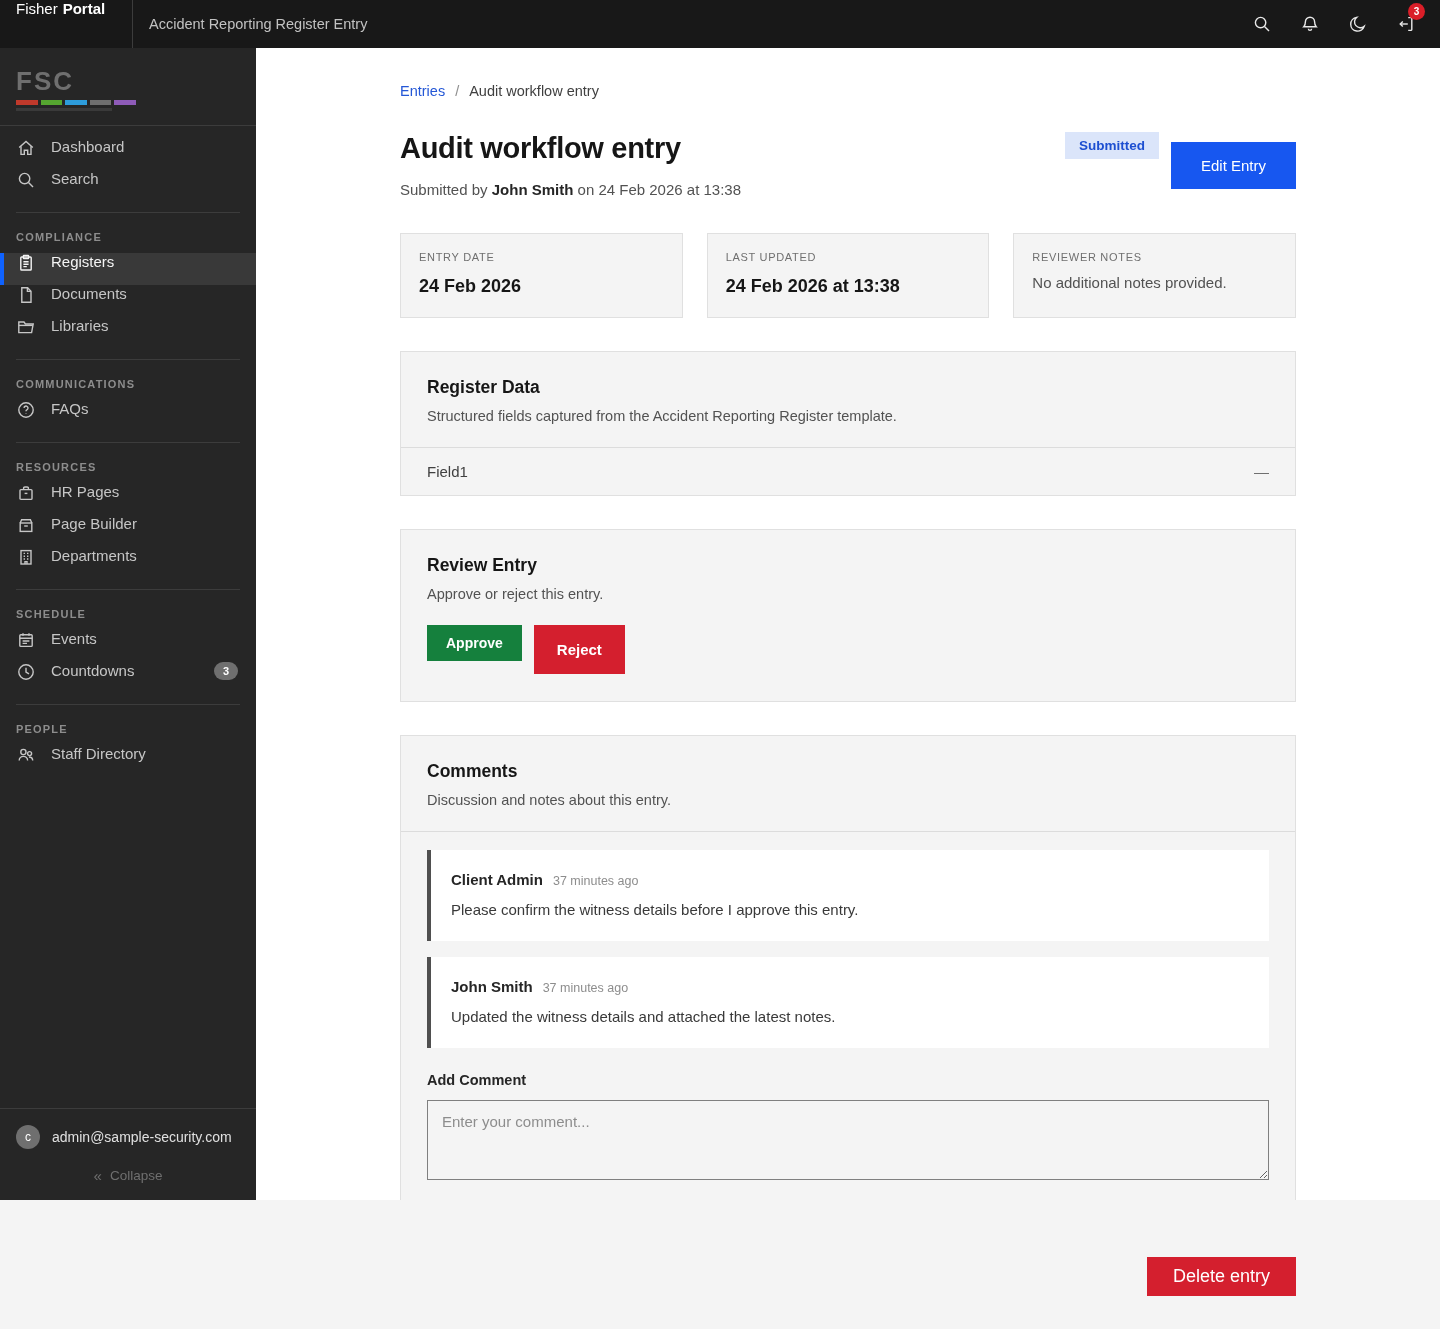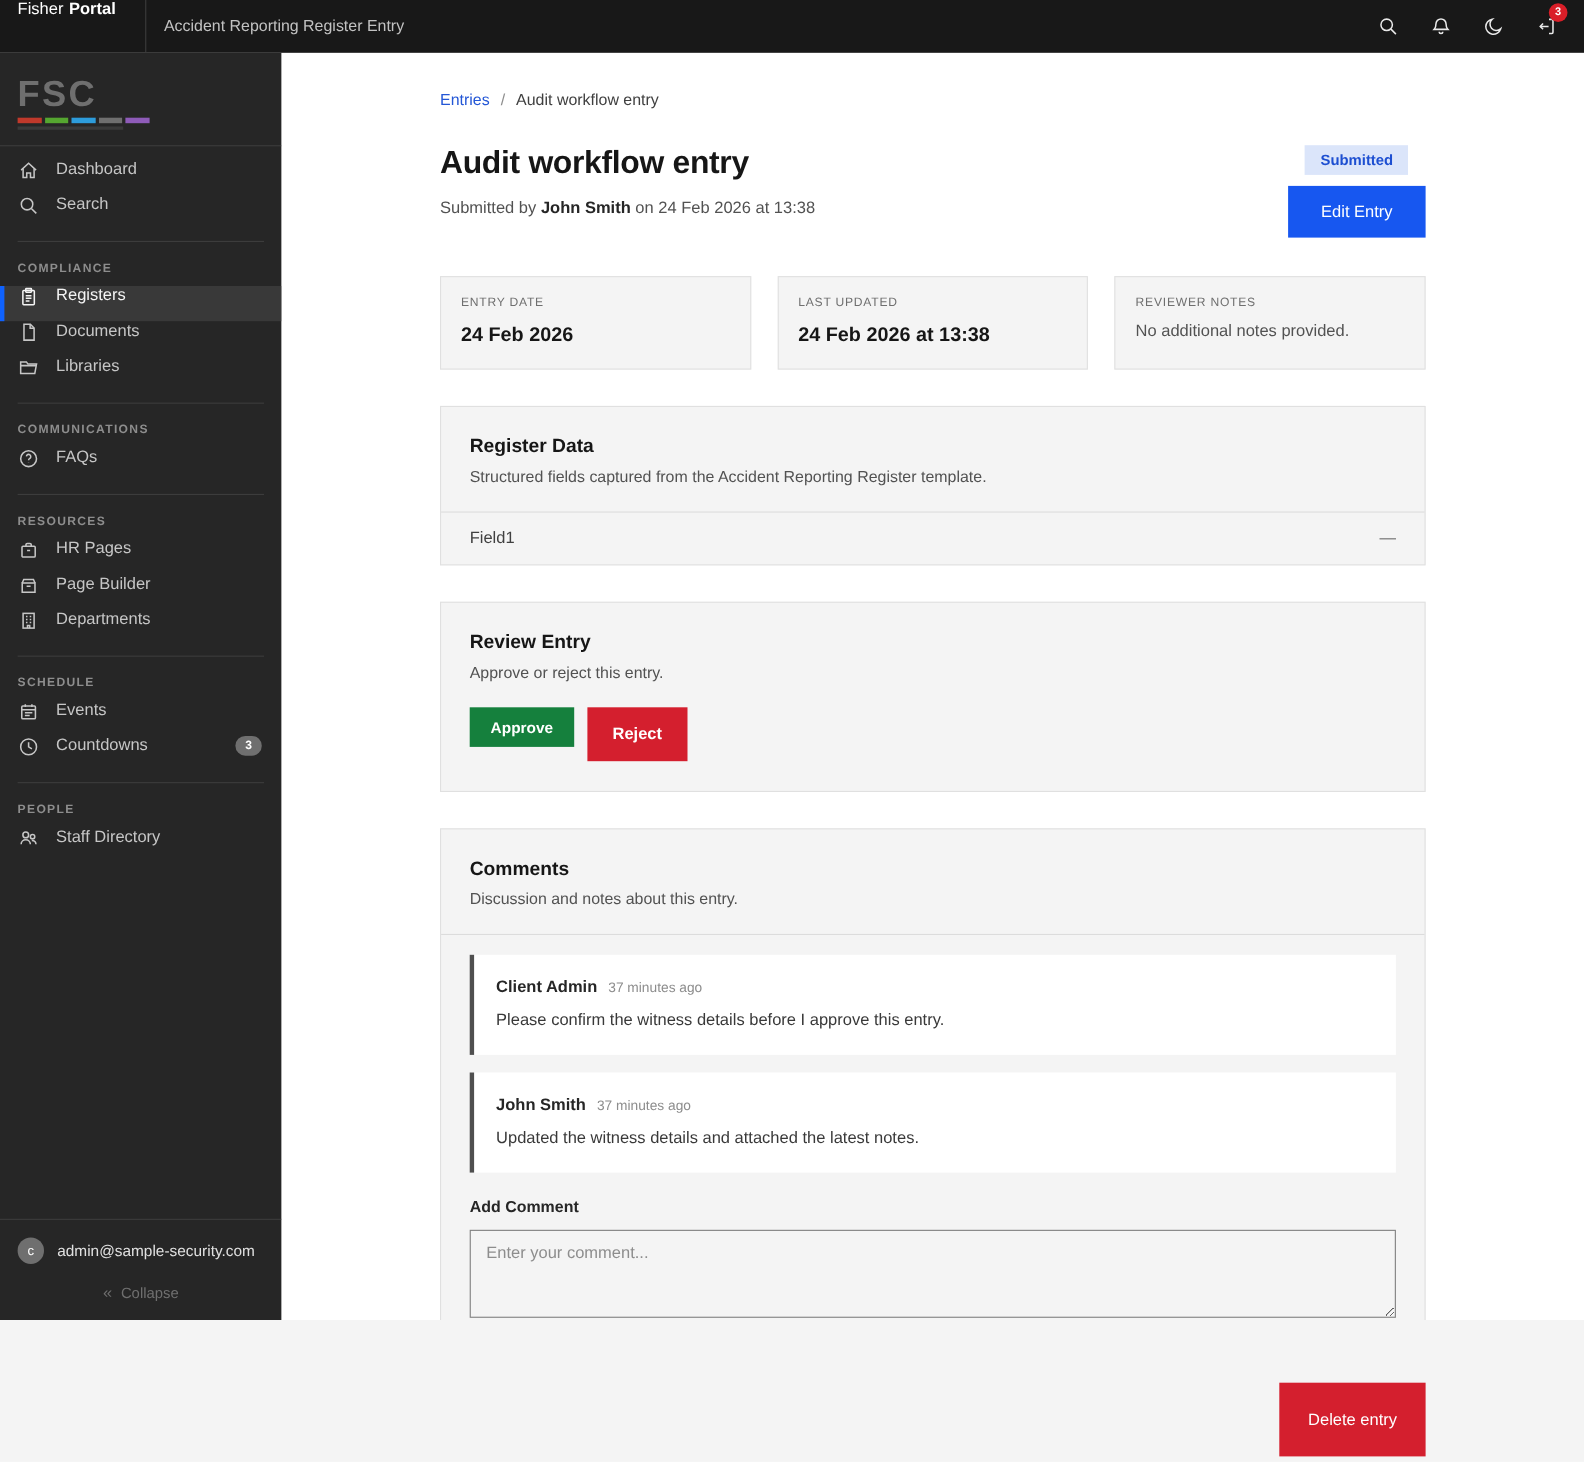--- a/index.html
+++ b/index.html
@@ -13,21 +13,21 @@
   .brand b { margin-left:5px; font-weight:700; }
   .topbar-title { display:flex; align-items:center; margin-left:16px; color:#c2c2c2; font-size:14.5px; }
   .topbar-icons { margin-left:auto; display:flex; align-items:center; padding-right:10px; }
   .icon-btn { position:relative; width:48px; height:48px; background:transparent; display:flex; align-items:center; justify-content:center; color:#e8e8e8; }
   .icon-btn svg { display:block; }
   .count-badge { position:absolute; top:3px; right:5px; min-width:17px; height:17px; border-radius:9px; background:#da1e28; color:#fff; font-size:10px; font-weight:700; display:flex; align-items:center; justify-content:center; padding:0 4px; }
 
   
   .sidebar { position:absolute; top:48px; left:0; width:256px; height:1152px; background:#262626; display:flex; flex-direction:column; color:#c6c6c6; }
   .logo-block { padding:20px 16px 14px; border-bottom:1px solid #3c3c3c; }
-  .logo-text { font-size:33px; font-weight:700; letter-spacing:2px; color:#6f6f6f; line-height:1; }
+  .logo-text { font-size:26px; font-weight:700; letter-spacing:2px; color:#6f6f6f; line-height:1; }
   .logo-bars { display:flex; gap:3px; margin-top:6px; width:120px; }
   .logo-bar { height:5px; flex:1; background:#555; }
   .logo-sub { margin-top:3px; width:96px; height:3px; background:#3a3a3a; }
   nav { padding-top:12px; }
   .nav-item { display:flex; align-items:flex-start; gap:15px; height:32px; padding-left:16px; font-size:15px; color:#c6c6c6; cursor:pointer; }
   .nav-item svg { flex:none; color:#c6c6c6; }
   .nav-item.active { background:#393939; border-left:4px solid #0f62fe; padding-left:12px; color:#f4f4f4; }
   .nav-item.active svg { color:#f4f4f4; }
   .nav-divider { border-top:1px solid #3c3c3c; margin:10px 16px; }
   .nav-heading { padding:8px 16px 10px; font-size:11px; font-weight:700; letter-spacing:1.2px; color:#8d8d8d; }
@@ -45,21 +45,21 @@
 
   .breadcrumb { font-size:14.5px; display:flex; gap:10px; align-items:center; }
   .crumb-link { color:#2457d6; cursor:pointer; }
   .crumb-sep { color:#8d8d8d; }
   .crumb-current { color:#404040; }
 
   .header-row { display:flex; justify-content:space-between; align-items:flex-start; margin-top:33px; }
   .page-title { font-size:29px; font-weight:700; color:#161616; letter-spacing:-0.3px; }
   .meta { margin-top:16px; font-size:15px; color:#525252; }
   .meta b { color:#262626; font-weight:700; }
-  .header-actions { display:flex; flex-direction:column; align-items:center; }
+  .header-actions { display:flex; flex-direction:row; align-items:flex-start;gap:12px; }
   .status-badge { background:#dbe5fa; color:#1d4fd1; font-size:13.5px; font-weight:700; padding:6px 14px; }
   .edit-btn { margin-top:10px; background:#1757f0; color:#fff; font-size:15px; padding:15px 30px; }
 
   .info-cards { display:flex; gap:24px; margin-top:35px; }
   .info-card { flex:1; background:#f4f4f4; border:1px solid #e0e0e0; padding:17px 18px; height:85px; }
   .info-label { font-size:11px; letter-spacing:0.7px; color:#6f6f6f; }
   .info-value { margin-top:13px; font-size:18px; font-weight:700; color:#161616; }
   .info-value.plain { font-weight:400; font-size:15px; color:#525252; margin-top:11px; }
 
   .panel { background:#f4f4f4; border:1px solid #e0e0e0; margin-top:33px; }
@@ -80,21 +80,21 @@
   .comment-meta { display:flex; align-items:baseline; gap:10px; }
   .comment-author { font-size:15px; font-weight:700; color:#262626; }
   .comment-time { font-size:12.5px; color:#8d8d8d; }
   .comment-text { margin-top:13px; font-size:15px; color:#393939; }
   .add-label { margin-top:24px; font-size:14.5px; font-weight:700; color:#262626; }
   .comment-input { margin-top:12px; width:100%; height:80px; background:#f4f4f4; border:1px solid #7f7f7f; padding:12px 14px; font-family:"Liberation Sans",sans-serif; font-size:15px; color:#7f1d1d; resize:vertical; }
   .comment-input::placeholder { color:#8d8d8d; }
 
   .danger-area { position:absolute; top:1257px; left:256px; width:1184px; }
   .danger-inner { width:896px; margin:0 auto; display:flex; justify-content:flex-end; }
-  .delete-btn { background:#d41f2e; color:#fff; font-size:15px; padding:25px 26px; }
+  .delete-btn { background:#d41f2e; color:#fff; font-size:18px; padding:9px 26px; }
 </style>
 </head>
 <body>
 
 <header class="topbar">
   <div class="brand">
     <span>Fisher</span>
     <b>Portal</b>
   </div>
   <div class="topbar-title">Accident Reporting Register Entry</div>

